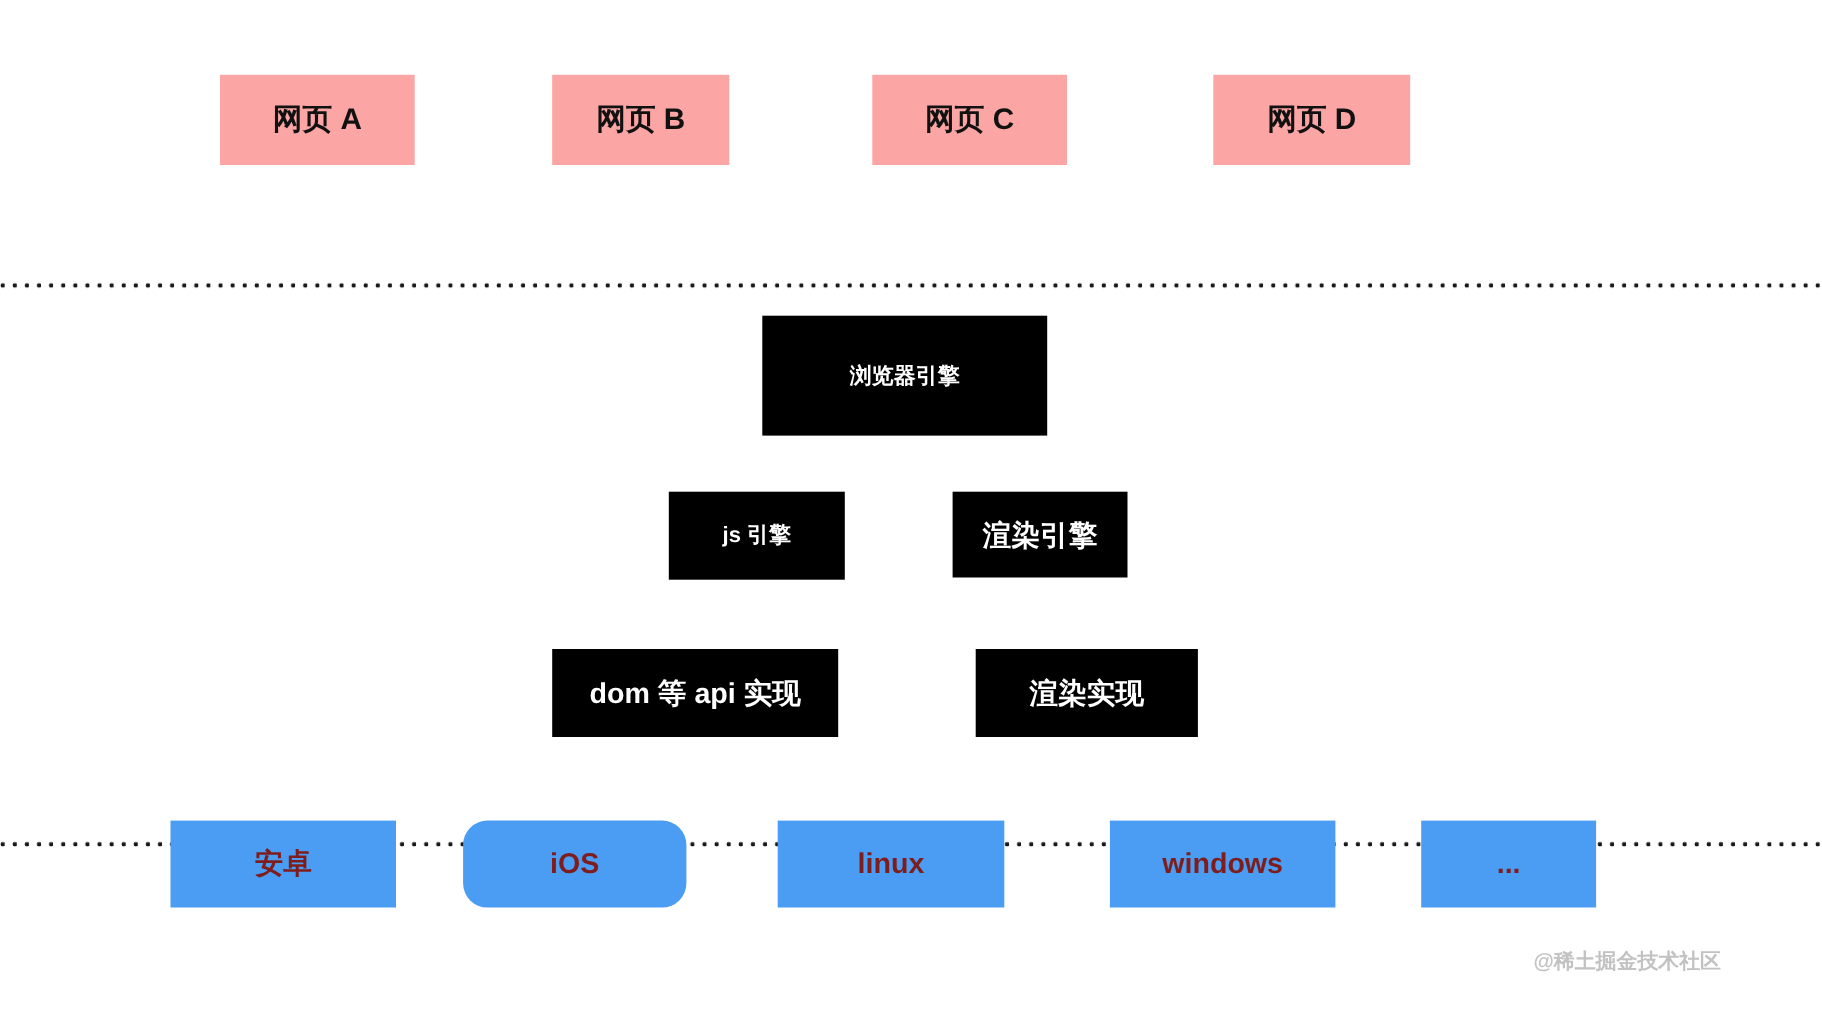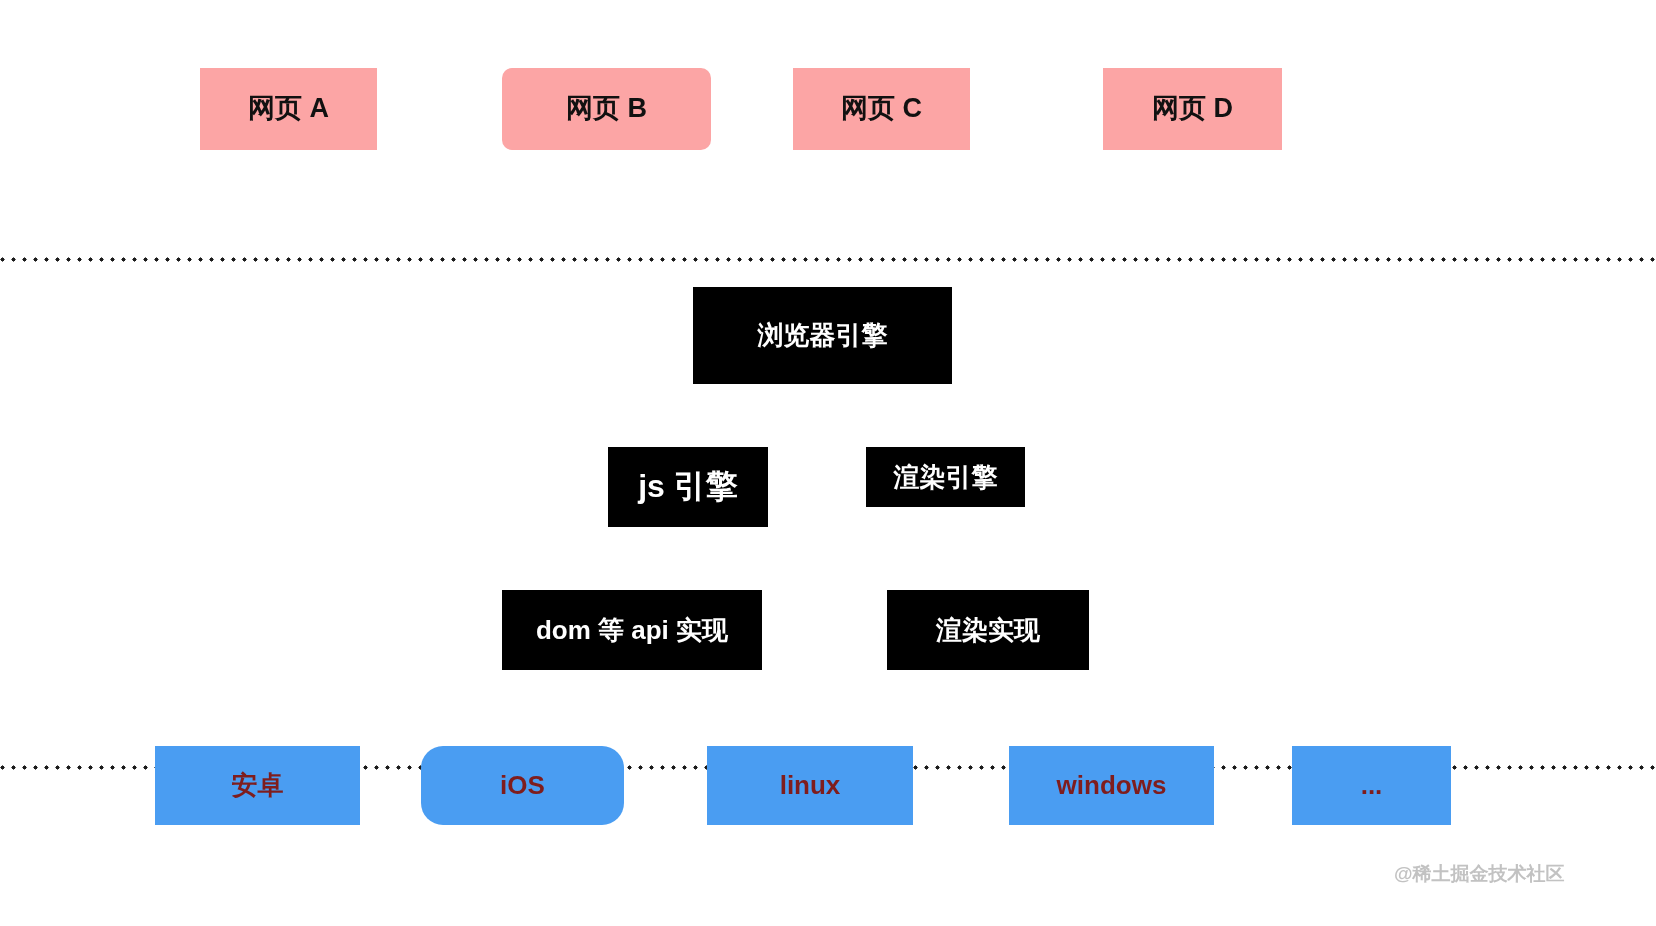--- a/index.html
+++ b/index.html
@@ -60,31 +60,31 @@
     white-space: nowrap;
   }
 </style>
 </head>
 <body>
 
 <div id="diagram">
 
   <div>
     <div class="box box-page" style="left: 200px; top: 68px; width: 177px; height: 82px; font-size: 27px;">网页 A</div>
-    <div class="box box-page" style="left: 502px; top: 68px; width: 209px; height: 82px; font-size: 27px; border-radius: 10px;">网页 B</div>
+    <div class="box box-page" style="left: 502px; top: 68px; width: 161px; height: 82px; font-size: 27px;">网页 B</div>
     <div class="box box-page" style="left: 793px; top: 68px; width: 177px; height: 82px; font-size: 27px; text-align: right;">网页 C</div>
     <div class="box box-page" style="left: 1103px; top: 68px; width: 179px; height: 82px; font-size: 27px;">网页 D</div>
   </div>
 
   <div class="sep" style="top: 257px;"></div>
 
   <div>
-    <div class="box box-engine" style="left: 693px; top: 287px; width: 259px; height: 97px; font-size: 26px;">浏览器引擎</div>
-    <div class="box box-engine" style="left: 608px; top: 447px; width: 160px; height: 80px; font-size: 32px;">js 引擎</div>
-    <div class="box box-engine" style="left: 866px; top: 447px; width: 159px; height: 60px; font-size: 26px;">渲染引擎</div>
+    <div class="box box-engine" style="left: 693px; top: 287px; width: 259px; height: 109px; font-size: 20px;">浏览器引擎</div>
+    <div class="box box-engine" style="left: 608px; top: 447px; width: 160px; height: 80px; font-size: 20px;">js 引擎</div>
+    <div class="box box-engine" style="left: 866px; top: 447px; width: 159px; height: 78px; font-size: 26px;">渲染引擎</div>
     <div class="box box-engine" style="left: 502px; top: 590px; width: 260px; height: 80px; font-size: 26px;">dom 等 api 实现</div>
     <div class="box box-engine" style="left: 887px; top: 590px; width: 202px; height: 80px; font-size: 26px;">渲染实现</div>
   </div>
 
   <div class="sep" style="top: 765px;"></div>
 
   <div>
     <div class="box box-os" style="left: 155px; top: 746px; width: 205px; height: 79px; font-size: 26px;">安卓</div>
     <div class="box box-os" style="left: 421px; top: 746px; width: 203px; height: 79px; font-size: 26px; border-radius: 22px;">iOS</div>
     <div class="box box-os" style="left: 707px; top: 746px; width: 206px; height: 79px; font-size: 26px;">linux</div>

